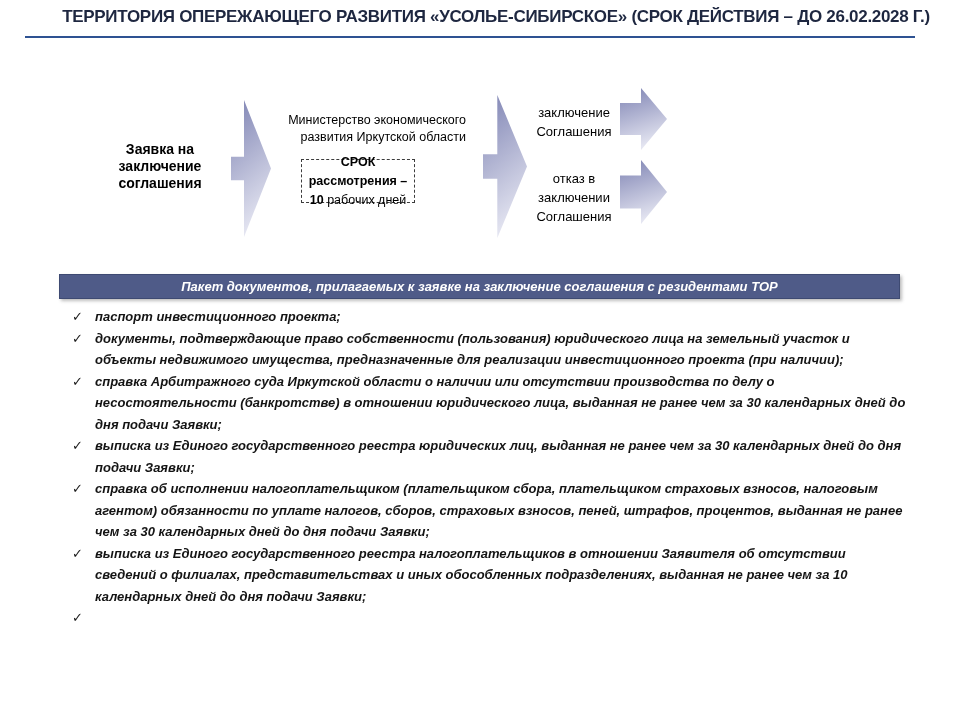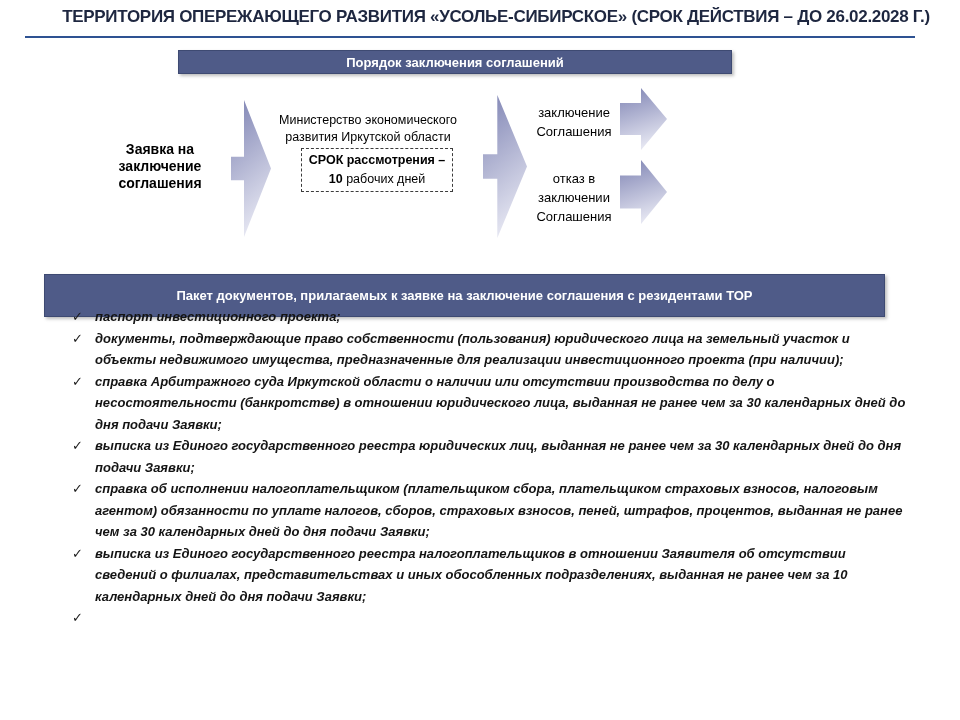--- a/index.html
+++ b/index.html
@@ -18,32 +18,32 @@
     background: #2e5292;
   }
   .section-header {
     position: absolute; background: #4f5b88; border: 1px solid #3e4a72;
     box-shadow: 2px 2px 3px rgba(110,110,110,0.45);
     color: #ffffff; font-weight: bold; font-size: 13px;
     display: flex; align-items: center; justify-content: center;
     text-align: center;
   }
   .hdr1 { left: 178px; top: 50px; width: 554px; height: 24px; }
-  .hdr2 { left: 44px;  top: 274px; width: 841px; height: 43px; }
+  .hdr2 { left: 59px;  top: 274px; width: 841px; height: 25px; font-style: italic; }
 
   .flow-label { position: absolute; text-align: center; color: #000; }
   .app-label   { left: 98px;  top: 141px; width: 124px; font-size: 14px; font-weight: bold; line-height: 17px; }
-  .ministry    { left: 270px; top: 112px; width: 196px; font-size: 12.5px; line-height: 17px; }
+  .ministry    { left: 270px; top: 112px; width: 196px; font-size: 12.5px; line-height: 17px; text-align: right; }
   .outcome-pos { left: 526px; top: 103px; width: 96px;  font-size: 13px; line-height: 19px; }
   .outcome-neg { left: 526px; top: 169px; width: 96px;  font-size: 13px; line-height: 19px; }
   .result-pos  { left: 662px; top: 92px;  width: 122px; font-size: 11.5px; line-height: 15.5px; }
   .result-neg  { left: 660px; top: 174px; width: 126px; font-size: 12.5px; line-height: 17.5px; }
 
   .dash-box {
-    position: absolute; left: 301px; top: 148px; width: 152px; height: 44px;
+    position: absolute; left: 301px; top: 159px; width: 114px; height: 44px;
     border: 1.5px dashed #3c3c3c; display: flex; flex-direction: column;
     align-items: center; justify-content: center;
     font-size: 12.5px; line-height: 19px; text-align: center; color: #000;
   }
   .dash-box .term-title { font-weight: bold; }
 
   .arrow { position: absolute; }
   .arrow-big-1   { left: 231px; top: 100px; width: 40px; height: 137px; }
   .arrow-big-2   { left: 483px; top: 95px;  width: 44px; height: 143px; }
   .arrow-small-1 { left: 620px; top: 88px;  width: 47px; height: 62px; }
@@ -74,21 +74,20 @@
       <linearGradient id="arrowGrad" x1="0" y1="0" x2="0.25" y2="1">
         <stop offset="0" stop-color="#7e83b3"></stop>
         <stop offset="1" stop-color="#e4e5f1"></stop>
       </linearGradient>
     </defs>
   </svg>
 
   <div class="slide-title">ТЕРРИТОРИЯ ОПЕРЕЖАЮЩЕГО РАЗВИТИЯ «УСОЛЬЕ-СИБИРСКОЕ» (СРОК ДЕЙСТВИЯ – ДО 26.02.2028 Г.)</div>
   <div class="title-rule"></div>
 
-  <div class="section-header hdr1">Порядок заключения соглашений</div>
 
   
   <div class="flow-label app-label">Заявка на заключение соглашения</div>
 
   <div class="arrow arrow-big-1">
     <svg viewBox="0 0 40 140" preserveAspectRatio="none">
         <polygon points="0,58 13,58 13,0 40,70 13,140 13,82 0,82" fill="url(#arrowGrad)"></polygon>
       </svg>
   </div>
 

